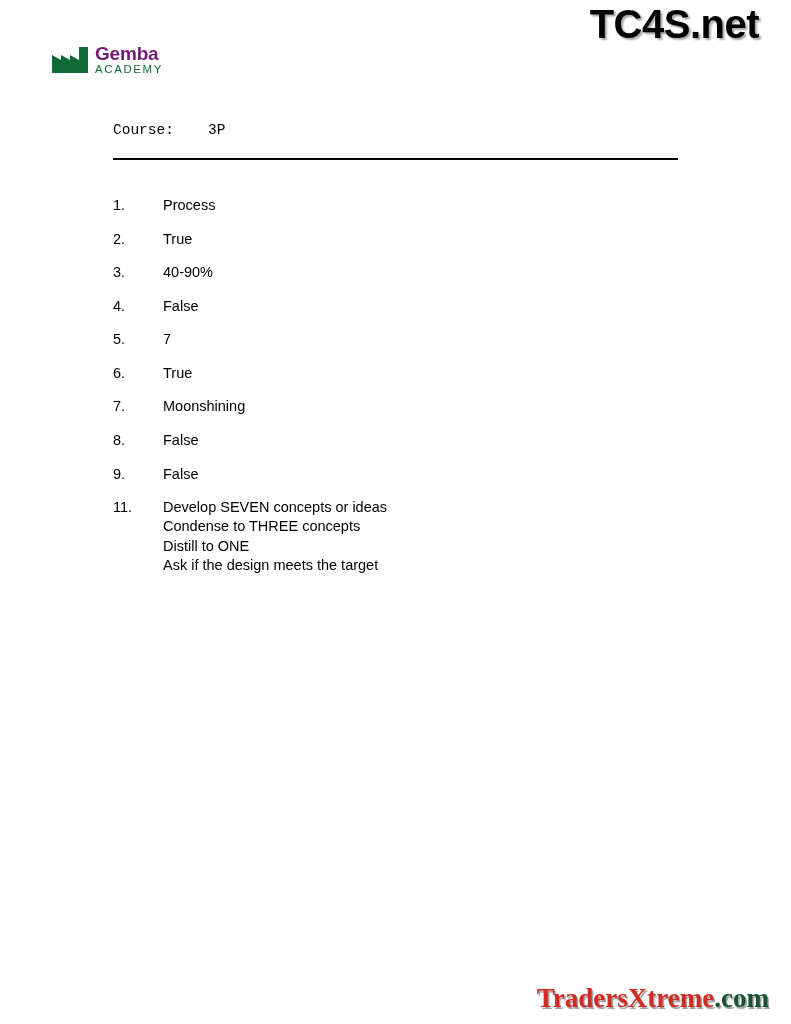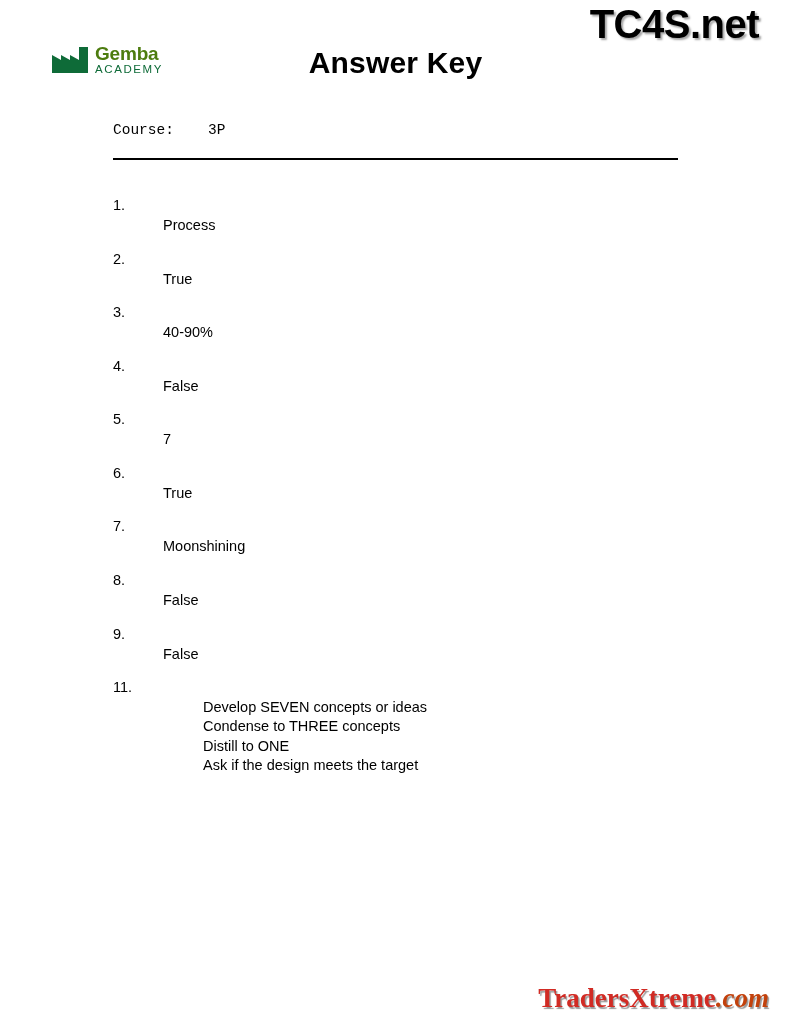--- a/index.html
+++ b/index.html
@@ -49,21 +49,21 @@
     width: 36px;
     height: 26px;
     position: relative;
   }
   .logo-text {
     line-height: 1;
   }
   .logo-name {
     font-size: 19px;
     font-weight: bold;
-    color: #4d7c0f;
+    color: #701a75;
     letter-spacing: -0.2px;
     display: block;
   }
   .logo-sub {
     font-size: 11.5px;
     font-weight: normal;
     color: #0e6b38;
     letter-spacing: 1.6px;
     display: block;
     margin-top: 1px;
@@ -115,26 +115,24 @@
     font-size: 14.5px;
     line-height: 1.35;
   }
   .answer-num {
     width: 50px;
     flex: none;
   }
   .answer-text {
     flex: 1;
     white-space: pre-line;
-    margin-top: 20px;
   }
   .answer-row.multiline {
     margin-bottom: 0;
     line-height: 1.33;
-    gap: 40px;
   }
 
   
   .wm-mid {
     position: absolute;
     left: 250px;
     top: 489px;
     font-family: "Liberation Serif", serif;
     font-size: 35px;
     font-weight: bold;
@@ -152,42 +150,41 @@
     position: absolute;
     right: 22px;
     bottom: 10px;
     font-family: "Liberation Serif", serif;
     font-size: 27px;
     font-weight: bold;
     color: #d12b24;
     text-shadow: 1.5px 1.5px 1px rgba(0,0,0,0.4);
     white-space: nowrap;
   }
-  .wm-bottom .dotcom { color: #c2410c; font-style: italic; }
+  .wm-bottom .dotcom { color: #14532d; }
 </style>
 </head>
 <body>
 
 <div class="page">
 
   <div class="wm-top">TC4S.net</div>
 
   <div class="logo">
     <span class="logo-mark">
       <svg width="36" height="26" viewBox="0 0 36 26" xmlns="http://www.w3.org/2000/svg">
         <path d="M0 26 L0 8 L9 13 L9 8 L18 13 L18 8 L27 13 L27 0 L36 0 L36 26 Z" fill="#0e6b38"></path>
       </svg>
     </span>
     <span class="logo-text">
       <span class="logo-name">Gemba</span>
       <span class="logo-sub">ACADEMY</span>
     </span>
   </div>
 
-  <div class="title">Answer Key</div>
 
   <div class="course-row">
     <span class="course-label">Course:</span>
     <span class="course-value">3P</span>
   </div>
 
   <div class="rule"></div>
 
   <div class="answers">
 

